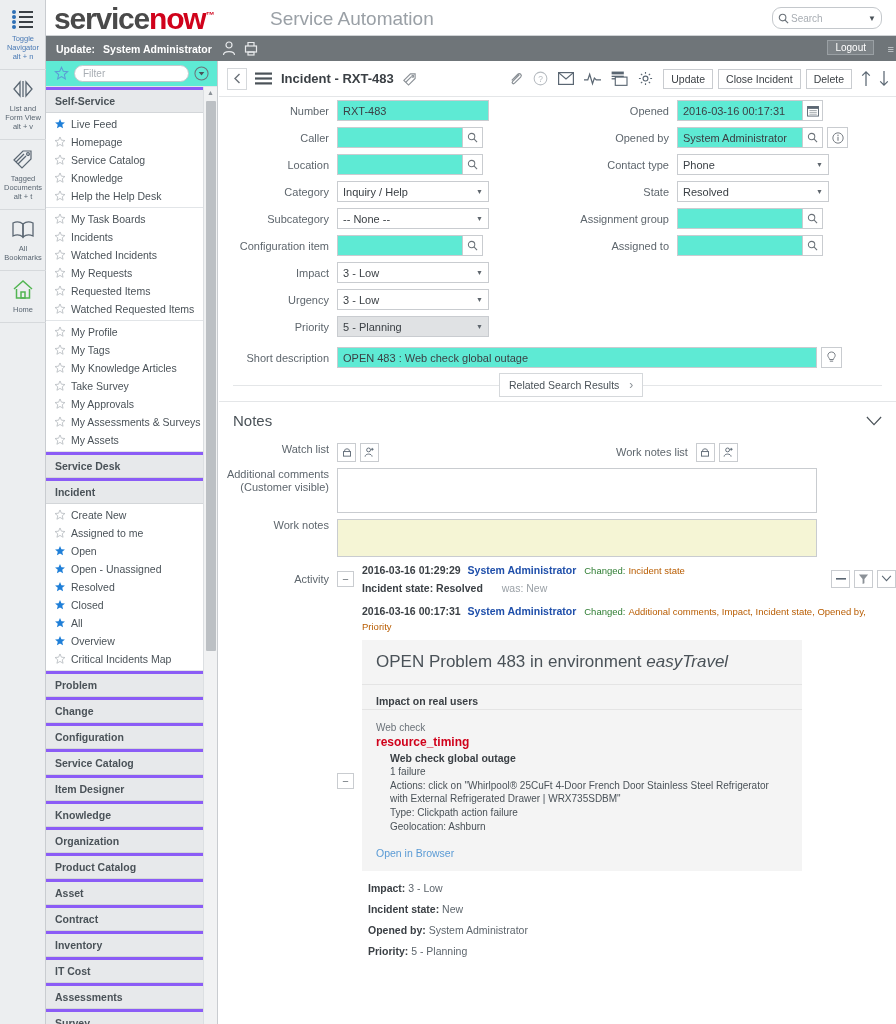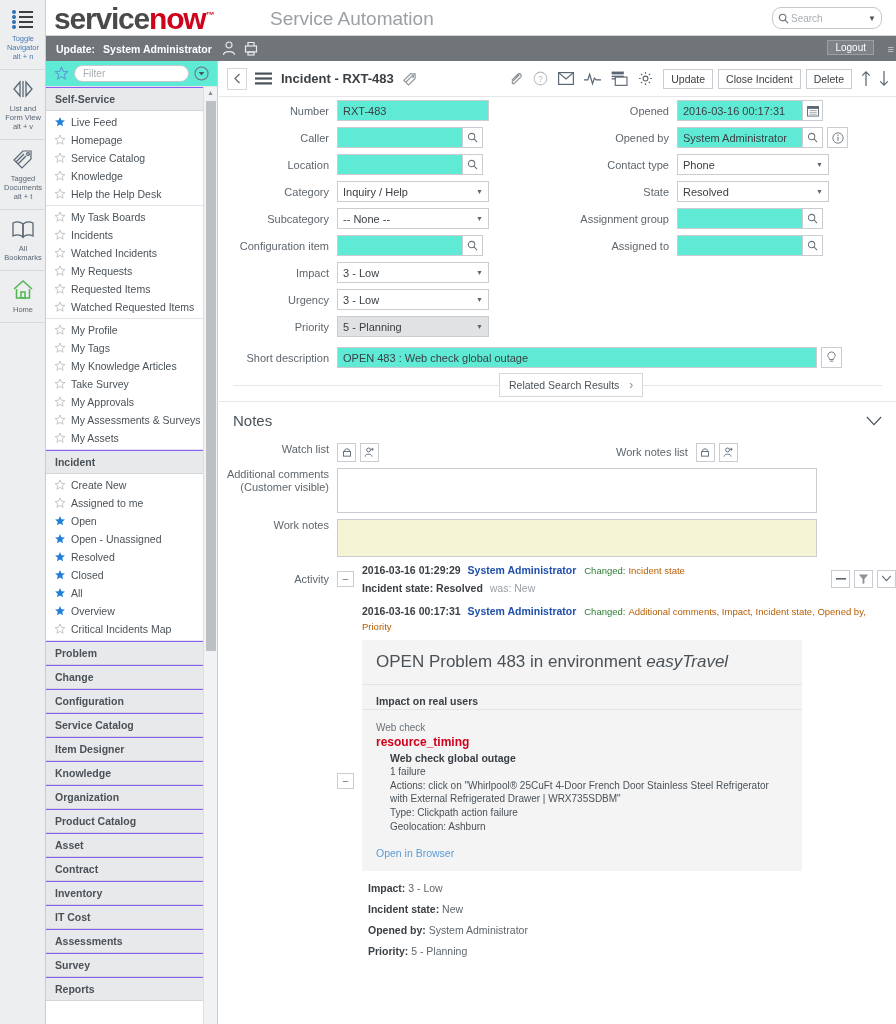--- a/index.html
+++ b/index.html
@@ -111,21 +111,21 @@
     display: flex; align-items: center;
     padding-left: 8px;
     font-size: 10px; color: #a8adb3;
   }
   #navfilter .fcar { margin-left: 5px; }
   #navlist { height: 937px; overflow: hidden; }
   .nav-sec {
     padding: 5px 9px 5px 9px;
     background: #e7e9eb;
     border-bottom: 1px solid #d3d6d9;
-    border-top: 1px solid #8b5cf6;
+    border-top: 3px solid #8b5cf6;
     font-weight: bold; font-size: 10.5px;
     color: #4a5258;
     cursor: pointer;
   }
   .nav-item {
     padding: 2px 6px 2px 8px;
     display: flex; align-items: center;
     font-size: 10.5px; color: #4a5258;
     cursor: pointer;
     line-height: 14px;
@@ -276,21 +276,21 @@
     flex-shrink: 0;
   }
   .act-body { margin-left: 8px; flex: 1; }
   .act-line1 { font-size: 10.5px; line-height: 14px; }
   .act-time { font-weight: bold; color: #3b4045; }
   .act-user { font-weight: bold; color: #1f4faa; margin-left: 4px; }
   .act-changed { color: #2e7d32; margin-left: 5px; font-size: 9.5px; }
   .act-fields { color: #b85c00; font-size: 9.5px; }
   .act-sub { font-size: 10.5px; margin-top: 4px; }
   .act-sub b { color: #3b4045; }
-  .act-sub .was { color: #9aa0a6; margin-left: 4px; }
+  .act-sub .was { color: #9aa0a6; margin-left: 16px; }
   .act-sub .wasv { color: #9aa0a6; }
   .act-tools { display: flex; gap: 4px; margin-left: 6px; }
   .act-tool {
     width: 19px; height: 18px;
     border: 1px solid #c9ccd0; background: #fff;
     display: flex; align-items: center; justify-content: center;
     cursor: pointer;
   }
 
   
@@ -601,20 +601,21 @@
         </div>
         <div class="nav-item">
           <span class="st">
             <svg width="12" height="12" viewBox="0 0 16 16">
               <path d="M8 1.3 L9.9 5.6 L14.6 6 L11 9.1 L12.1 13.7 L8 11.2 L3.9 13.7 L5 9.1 L1.4 6 L6.1 5.6 Z" fill="none" stroke="#b6bbc0" stroke-width="1.1"></path>
             </svg>
           </span>
           <span>My Assets</span>
         </div>
       </div>
+      <div class="nav-sec">Service Desk</div>
       <div class="nav-sec">Incident</div>
       <div class="nav-grp">
         <div class="nav-item">
           <span class="st">
             <svg width="12" height="12" viewBox="0 0 16 16">
               <path d="M8 1.3 L9.9 5.6 L14.6 6 L11 9.1 L12.1 13.7 L8 11.2 L3.9 13.7 L5 9.1 L1.4 6 L6.1 5.6 Z" fill="none" stroke="#b6bbc0" stroke-width="1.1"></path>
             </svg>
           </span>
           <span>Create New</span>
         </div>

